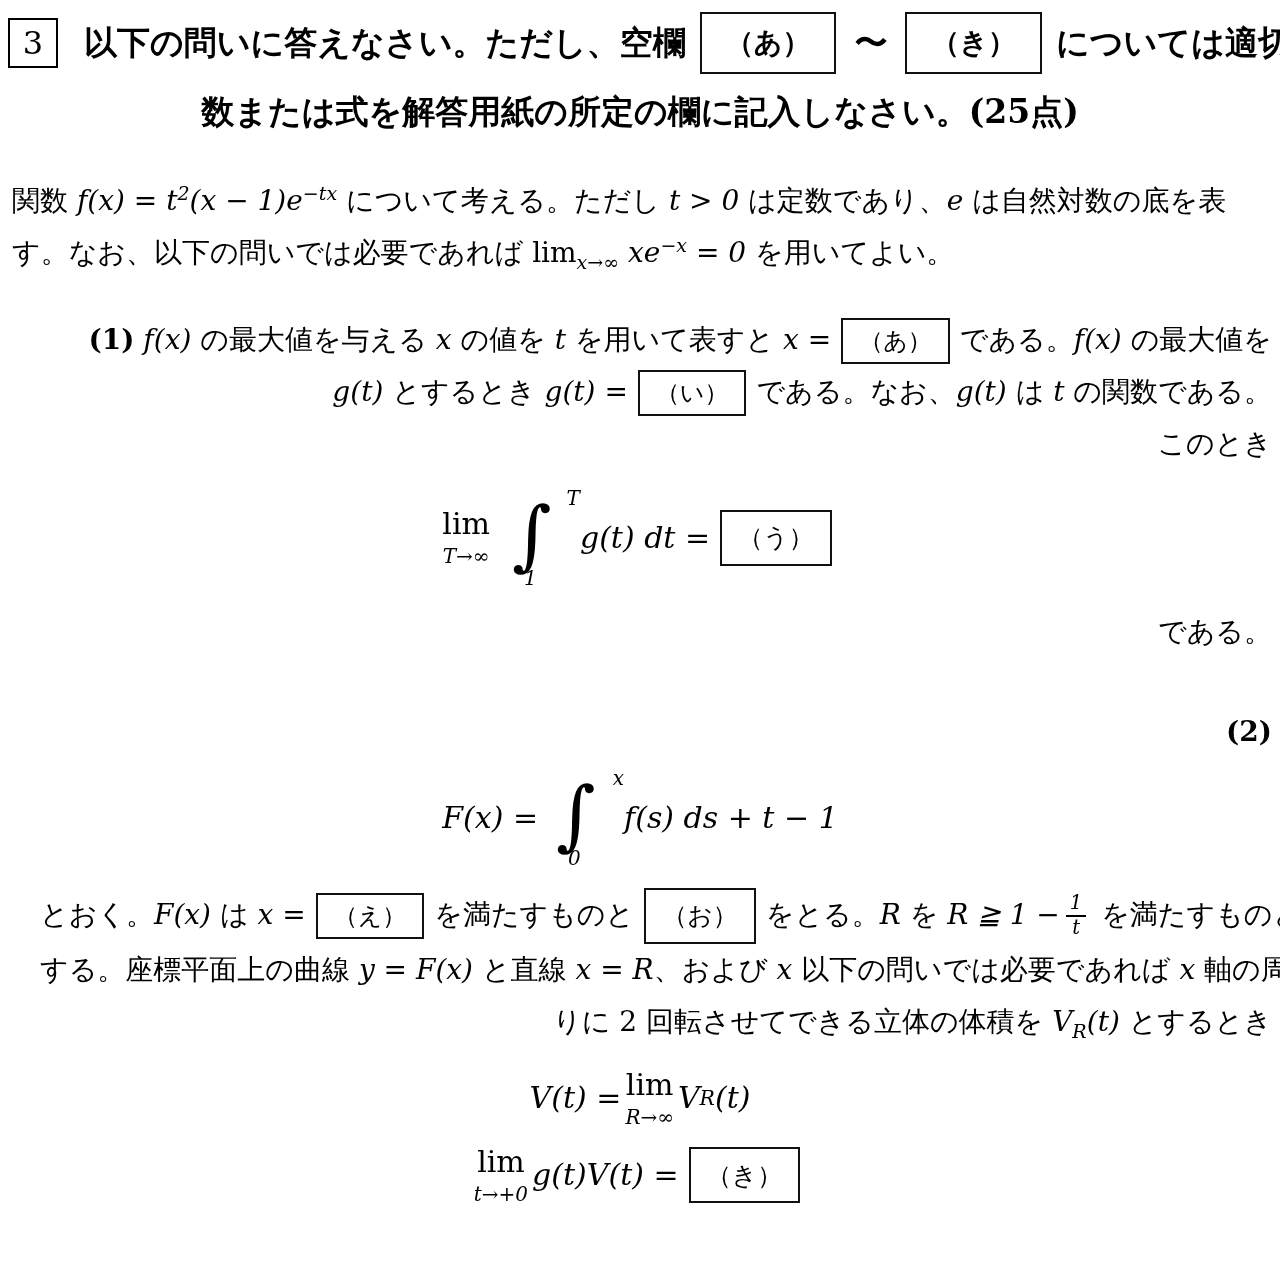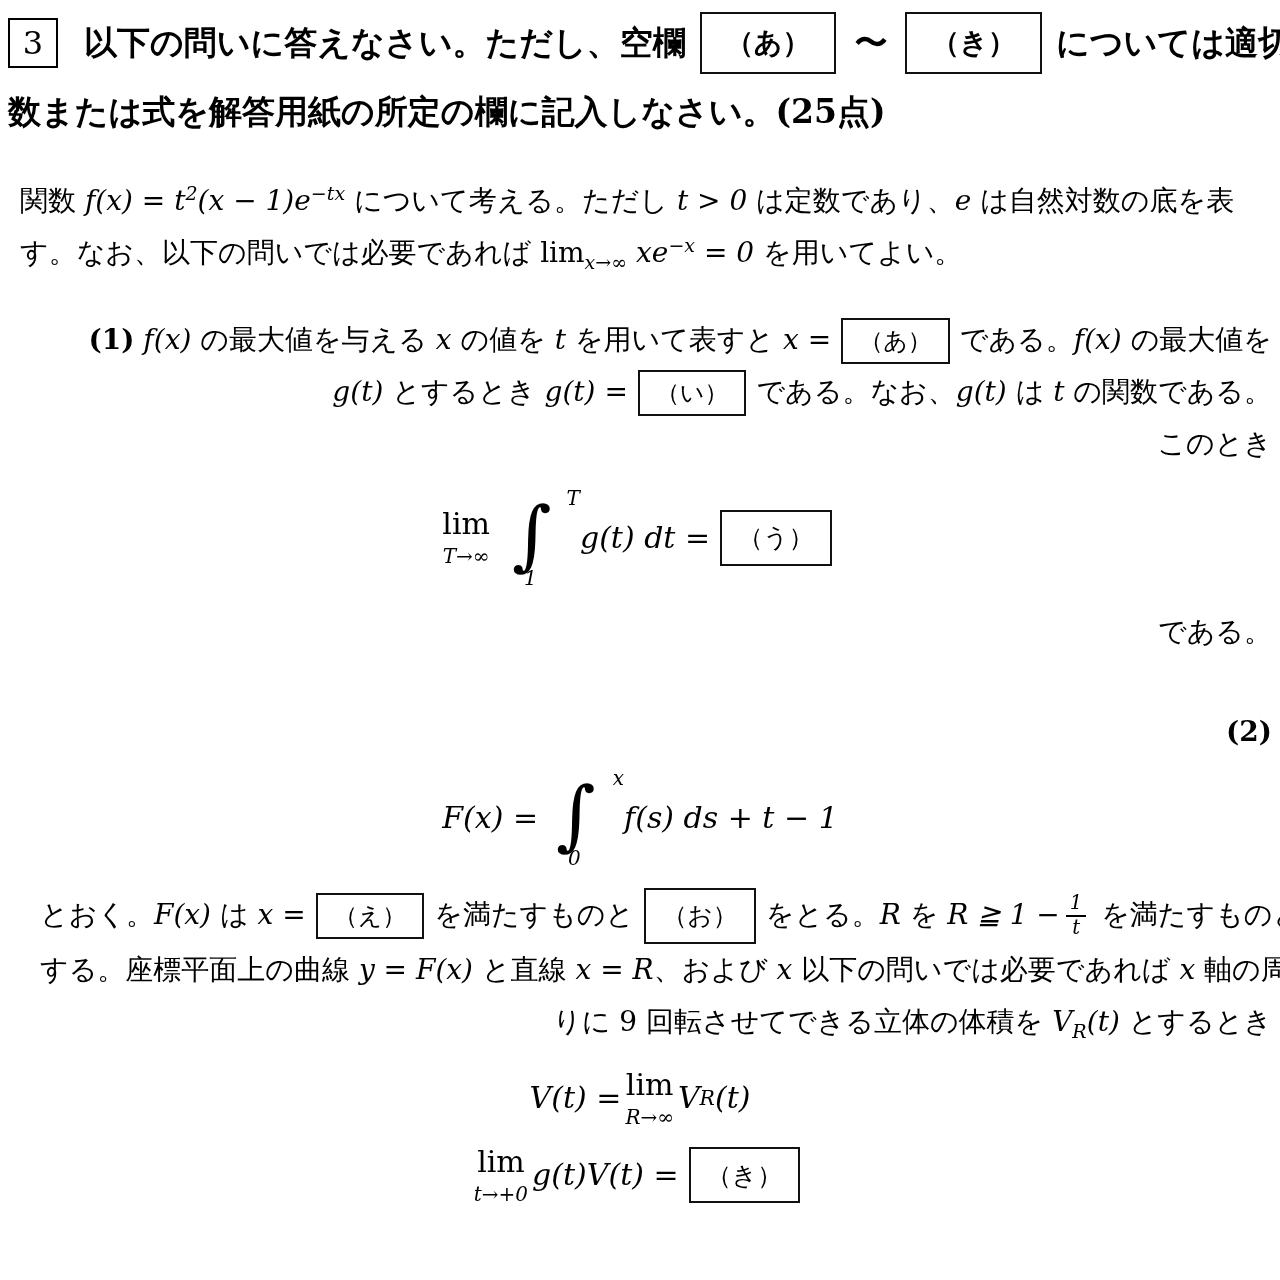--- a/index.html
+++ b/index.html
@@ -56,20 +56,21 @@
     font-size: 28px;
     font-weight: bold;
     margin: 0 14px;
     flex: 0 0 auto;
   }
   .header-tilde { margin: 0 4px; font-weight: bold; }
   .header-line2 {
     margin-top: 16px;
     font-weight: bold;
     font-size: 33px;
+    text-align: center;
   }
 
   
   .para-line {
     line-height: 52px;
   }
   .mv { font-style: italic; }
   sup.msup {
     font-size: 0.68em;
     font-style: italic;
@@ -159,21 +160,21 @@
     align-items: center;
     vertical-align: middle;
     font-size: 0.7em;
     font-style: italic;
     line-height: 1.15;
     margin: 0 6px;
   }
   .frac .num { border-bottom: 2px solid #000; padding: 0 4px; }
 
   
-  .intro-block { margin-top: 40px; margin-left: 12px; }
+  .intro-block { margin-top: 40px; margin-left: 4px; }
   .item1-l1 { margin-top: 26px; }
   .f1 { margin-top: 22px; margin-bottom: 22px; }
   .dearu { margin-top: 18px; }
   .p2label { margin-top: 48px; }
   .f2 { margin-top: 14px; margin-bottom: 24px; }
   .f3 { margin-top: 22px; margin-bottom: 20px; }
   .f4 { margin-top: 16px; margin-bottom: 18px; }
 </style>
 </head>
 <body>
@@ -272,21 +273,21 @@
         <span class="num">1</span>
         <span class="den">t</span>
       </span><span> を満たすものと</span>
   </div>
 
   <div class="indent line para-line">
     <span>する。座標平面上の曲線 </span><span class="mv">y = F(x)</span><span> と直線 </span><span class="mv">x = R</span><span>、および </span><span class="mv">x</span><span> 以下の問いでは必要であれば </span><span class="mv">x</span><span> 軸の周</span>
   </div>
 
   <div class="indent line para-line">
-    <span>りに 9 回転させてできる立体の体積を </span><span class="mv">V</span><sub class="msub">R</sub><span class="mv">(t)</span><span> とするとき</span>
+    <span>りに 2 回転させてできる立体の体積を </span><span class="mv">V</span><sub class="msub">R</sub><span class="mv">(t)</span><span> とするとき</span>
   </div>
 
   <div class="formula f3">
     <span class="formula-inner">
       <span class="mv">V(t) = </span>
       <span class="limop">
         <span class="word">lim</span>
         <span class="lsub">R→∞</span>
       </span>
       <span class="mv">V</span>

